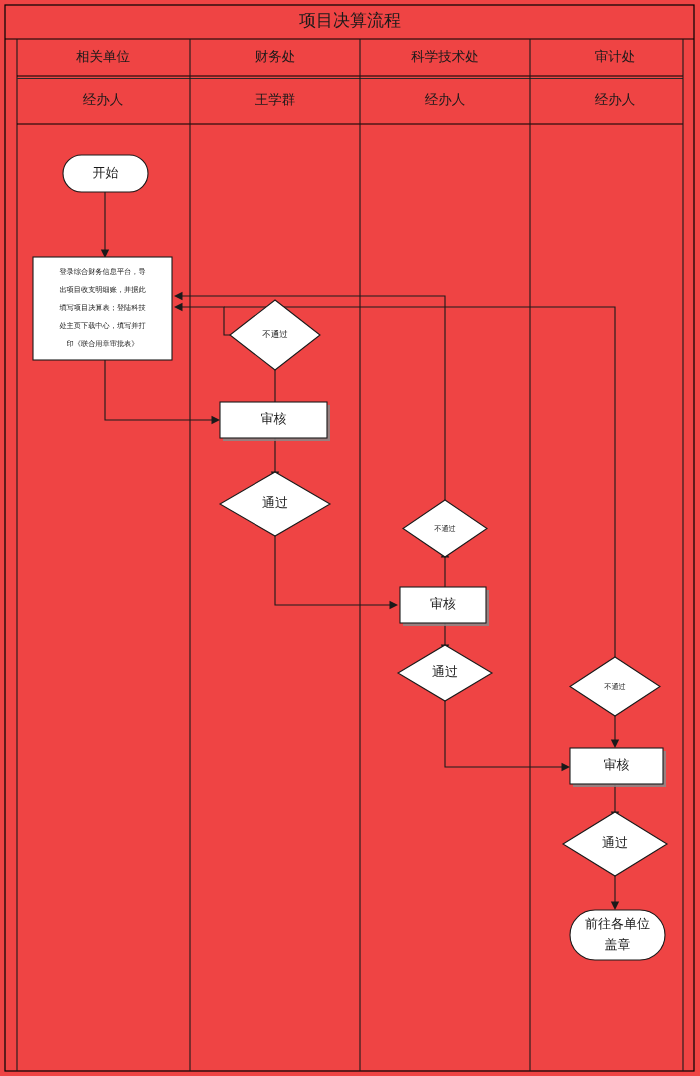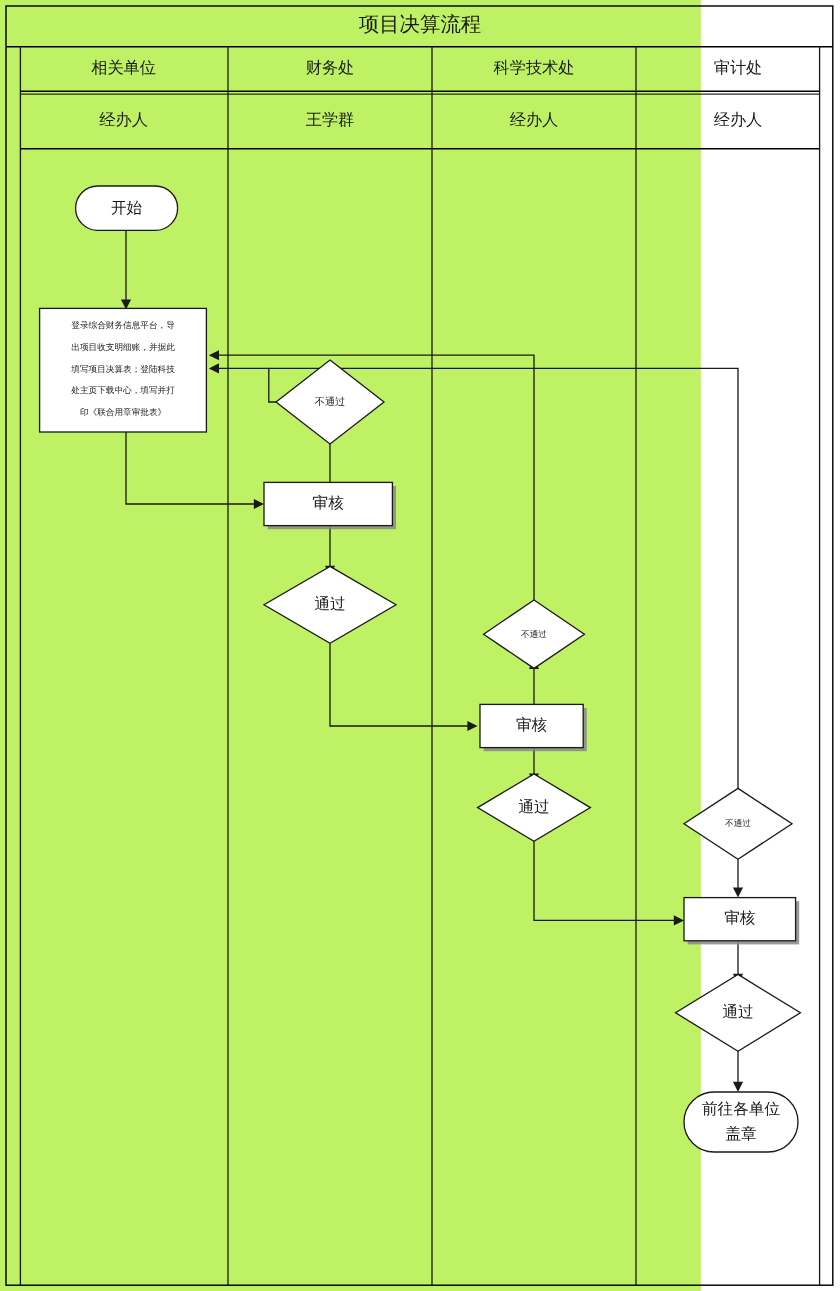--- a/index.html
+++ b/index.html
@@ -8,23 +8,23 @@
     background: #ffffff;
   }
   body {
     width: 700px;
     height: 1076px;
     font-family: "Liberation Sans", "DejaVu Sans", sans-serif;
     overflow: hidden;
   }
   #sheet {
     position: relative;
-    width: 584px;
+    width: 700px;
     height: 1076px;
-    background: #bef264;
+    background: #ef4444;
   }
   svg.flow {
     position: absolute;
     left: 0;
     top: 0;
     width: 700px;
     height: 1076px;
     display: block;
   }
   .frame-line {

